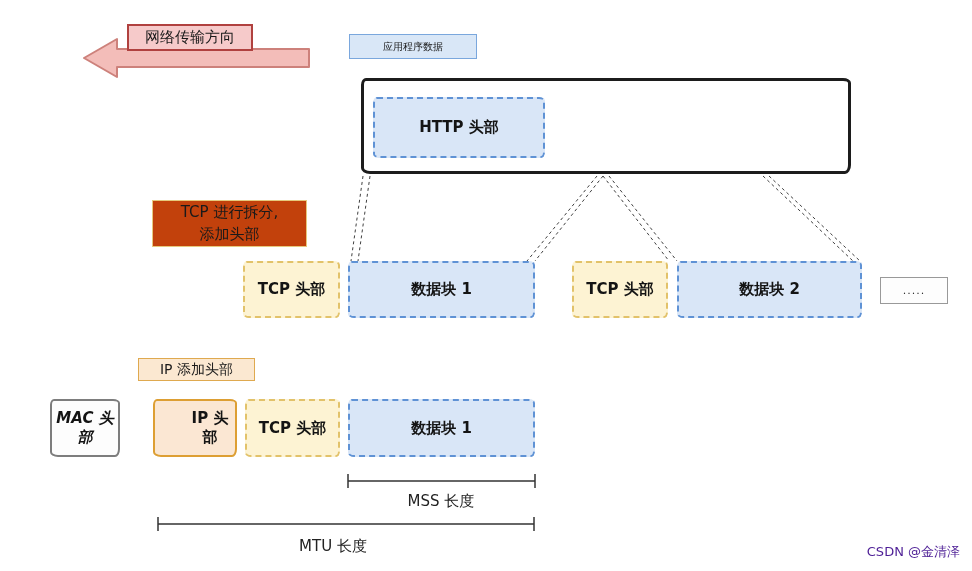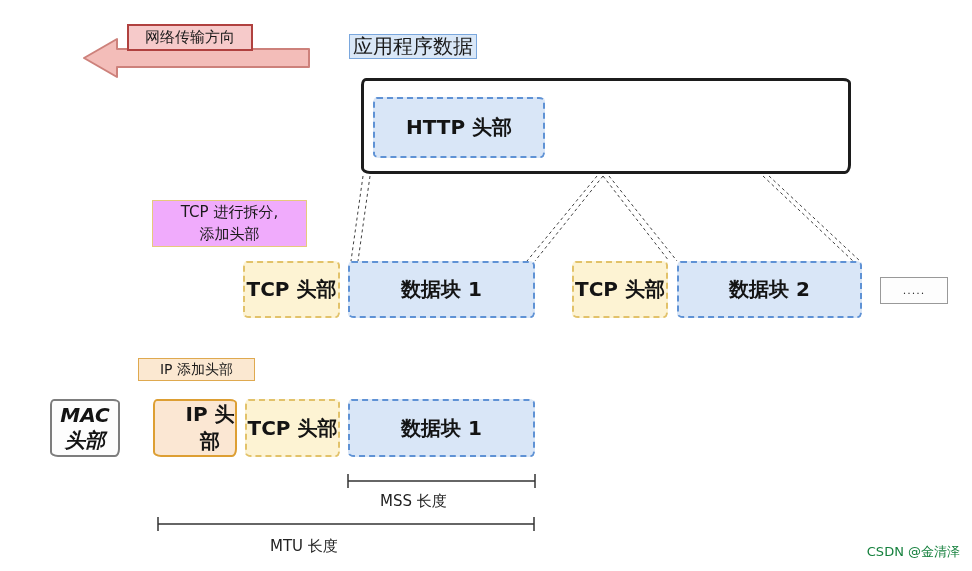--- a/index.html
+++ b/index.html
@@ -5,21 +5,21 @@
   html,body { margin:0; padding:0; background:#fff; }
   .canvas {
     position:relative; width:972px; height:571px; background:#ffffff;
     font-family:"DejaVu Sans","Liberation Sans",sans-serif; color:#111;
     overflow:hidden;
   }
   .abs { position:absolute; box-sizing:border-box; }
   .box {
     position:absolute; box-sizing:border-box;
     display:flex; align-items:center; justify-content:center;
-    font-weight:bold; font-size:20px; color:#141414; text-align:center;
+    font-weight:bold; font-size:15px; color:#141414; text-align:center;
   }
   .blue-dashed {
     background:#d9e6f7; border:2px dashed #5f92d5;
     border-radius:4px 6px 4px 6px / 6px 4px 6px 4px;
   }
   .yellow-dashed {
     background:#fdf3d3; border:2px dashed #e2c26a;
     border-radius:4px 6px 4px 6px / 6px 4px 6px 4px;
   }
   .outer-frame {
@@ -35,30 +35,30 @@
     background:#fbe7d3; border:2.5px solid #dd9f33;
     border-radius:4px 7px 5px 8px / 6px 4px 8px 5px;
     padding-left:30px;
   }
   .tag {
     position:absolute; box-sizing:border-box;
     display:flex; align-items:center; justify-content:center;
     font-size:15px; color:#1a1a1a; text-align:center;
   }
   .tag-pink   { background:#f6caca; border:2px solid #b0413f; }
-  .tag-blue   { background:#d9e7f7; border:1.5px solid #7aa7dd; font-size:20px; }
-  .tag-yellow { background:#f0abfc; border:1.5px solid #e6c97d; line-height:1.45; }
+  .tag-blue   { background:#d9e7f7; border:1.5px solid #7aa7dd; font-size:10px; }
+  .tag-yellow { background:#c2410c; border:1.5px solid #e6c97d; line-height:1.45; }
   .tag-orange { background:#fbe8d1; border:1.5px solid #dfa94f; font-size:14px; }
   .dots-box {
     background:#fdfdfd; border:1.5px solid #999;
     font-size:11px; letter-spacing:1px; color:#333;
     display:flex; align-items:center; justify-content:center;
   }
-  .measure-label { position:absolute; font-size:15px; color:#222; }
-  .watermark { position:absolute; font-size:13px; color:#15803d; text-align:right; }
+  .measure-label { position:absolute; font-size:15px; color:#222; text-align:center; }
+  .watermark { position:absolute; font-size:13px; color:#4c1d95; text-align:right; }
   svg.overlay { position:absolute; left:0; top:0; pointer-events:none; }
 </style>
 </head>
 <body>
 
 <div class="canvas">
 
   <svg class="overlay" width="972" height="571" viewBox="0 0 972 571">
     <polygon points="84,58 117,39 117,49 309,49 309,67 117,67 117,77" fill="#f3bdb9" stroke="#cd817b" stroke-width="2" stroke-linejoin="round"></polygon>
 

